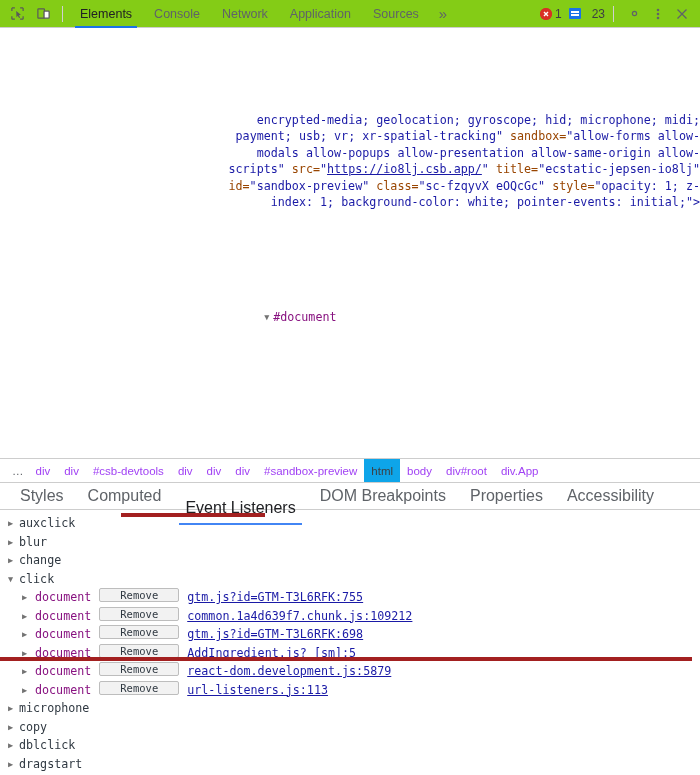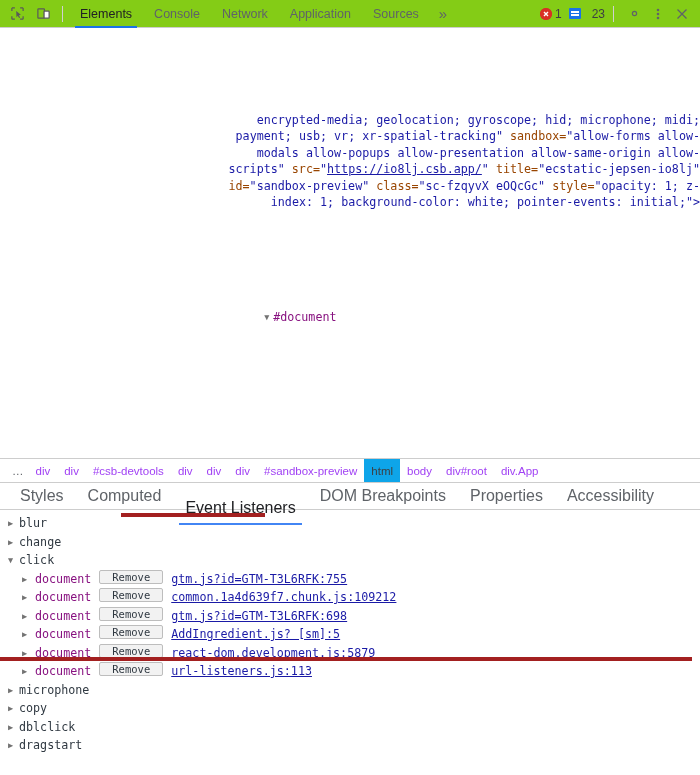--- a/index.html
+++ b/index.html
@@ -153,21 +153,21 @@
   }
   .lis-item .arrow { margin-right:3px; }
   .lis-node { color:#881280; margin-right:7px; }
   .remove-btn {
     font-family:"DejaVu Sans Mono", monospace;
     font-size:10.5px;
     color:#303942;
     background:#f2f2f2;
     border:1px solid #bdbdbd;
     border-radius:2px;
-    padding:0 12px;
+    padding:0 20px;
     line-height:13px;
     height:14px;
     margin-right:7px;
   }
   .lis-link {
     color:#1a1aa6; text-decoration:underline; white-space:nowrap;
   }
 
   
   .annot {
@@ -329,20 +329,23 @@
       <span>Properties</span>
     </div>
   <div class="subtab">
       <span>Accessibility</span>
     </div>
 </div>
 
 <div class="listeners">
 
   <div class="lis-group">
+    <span class="arrow closed"></span><span>auxclick</span>
+  </div>
+  <div class="lis-group">
     <span class="arrow closed"></span><span>blur</span>
   </div>
   <div class="lis-group">
     <span class="arrow closed"></span><span>change</span>
   </div>
 
   <div class="lis-group">
     <span class="arrow open"></span><span>click</span>
   </div>
 

